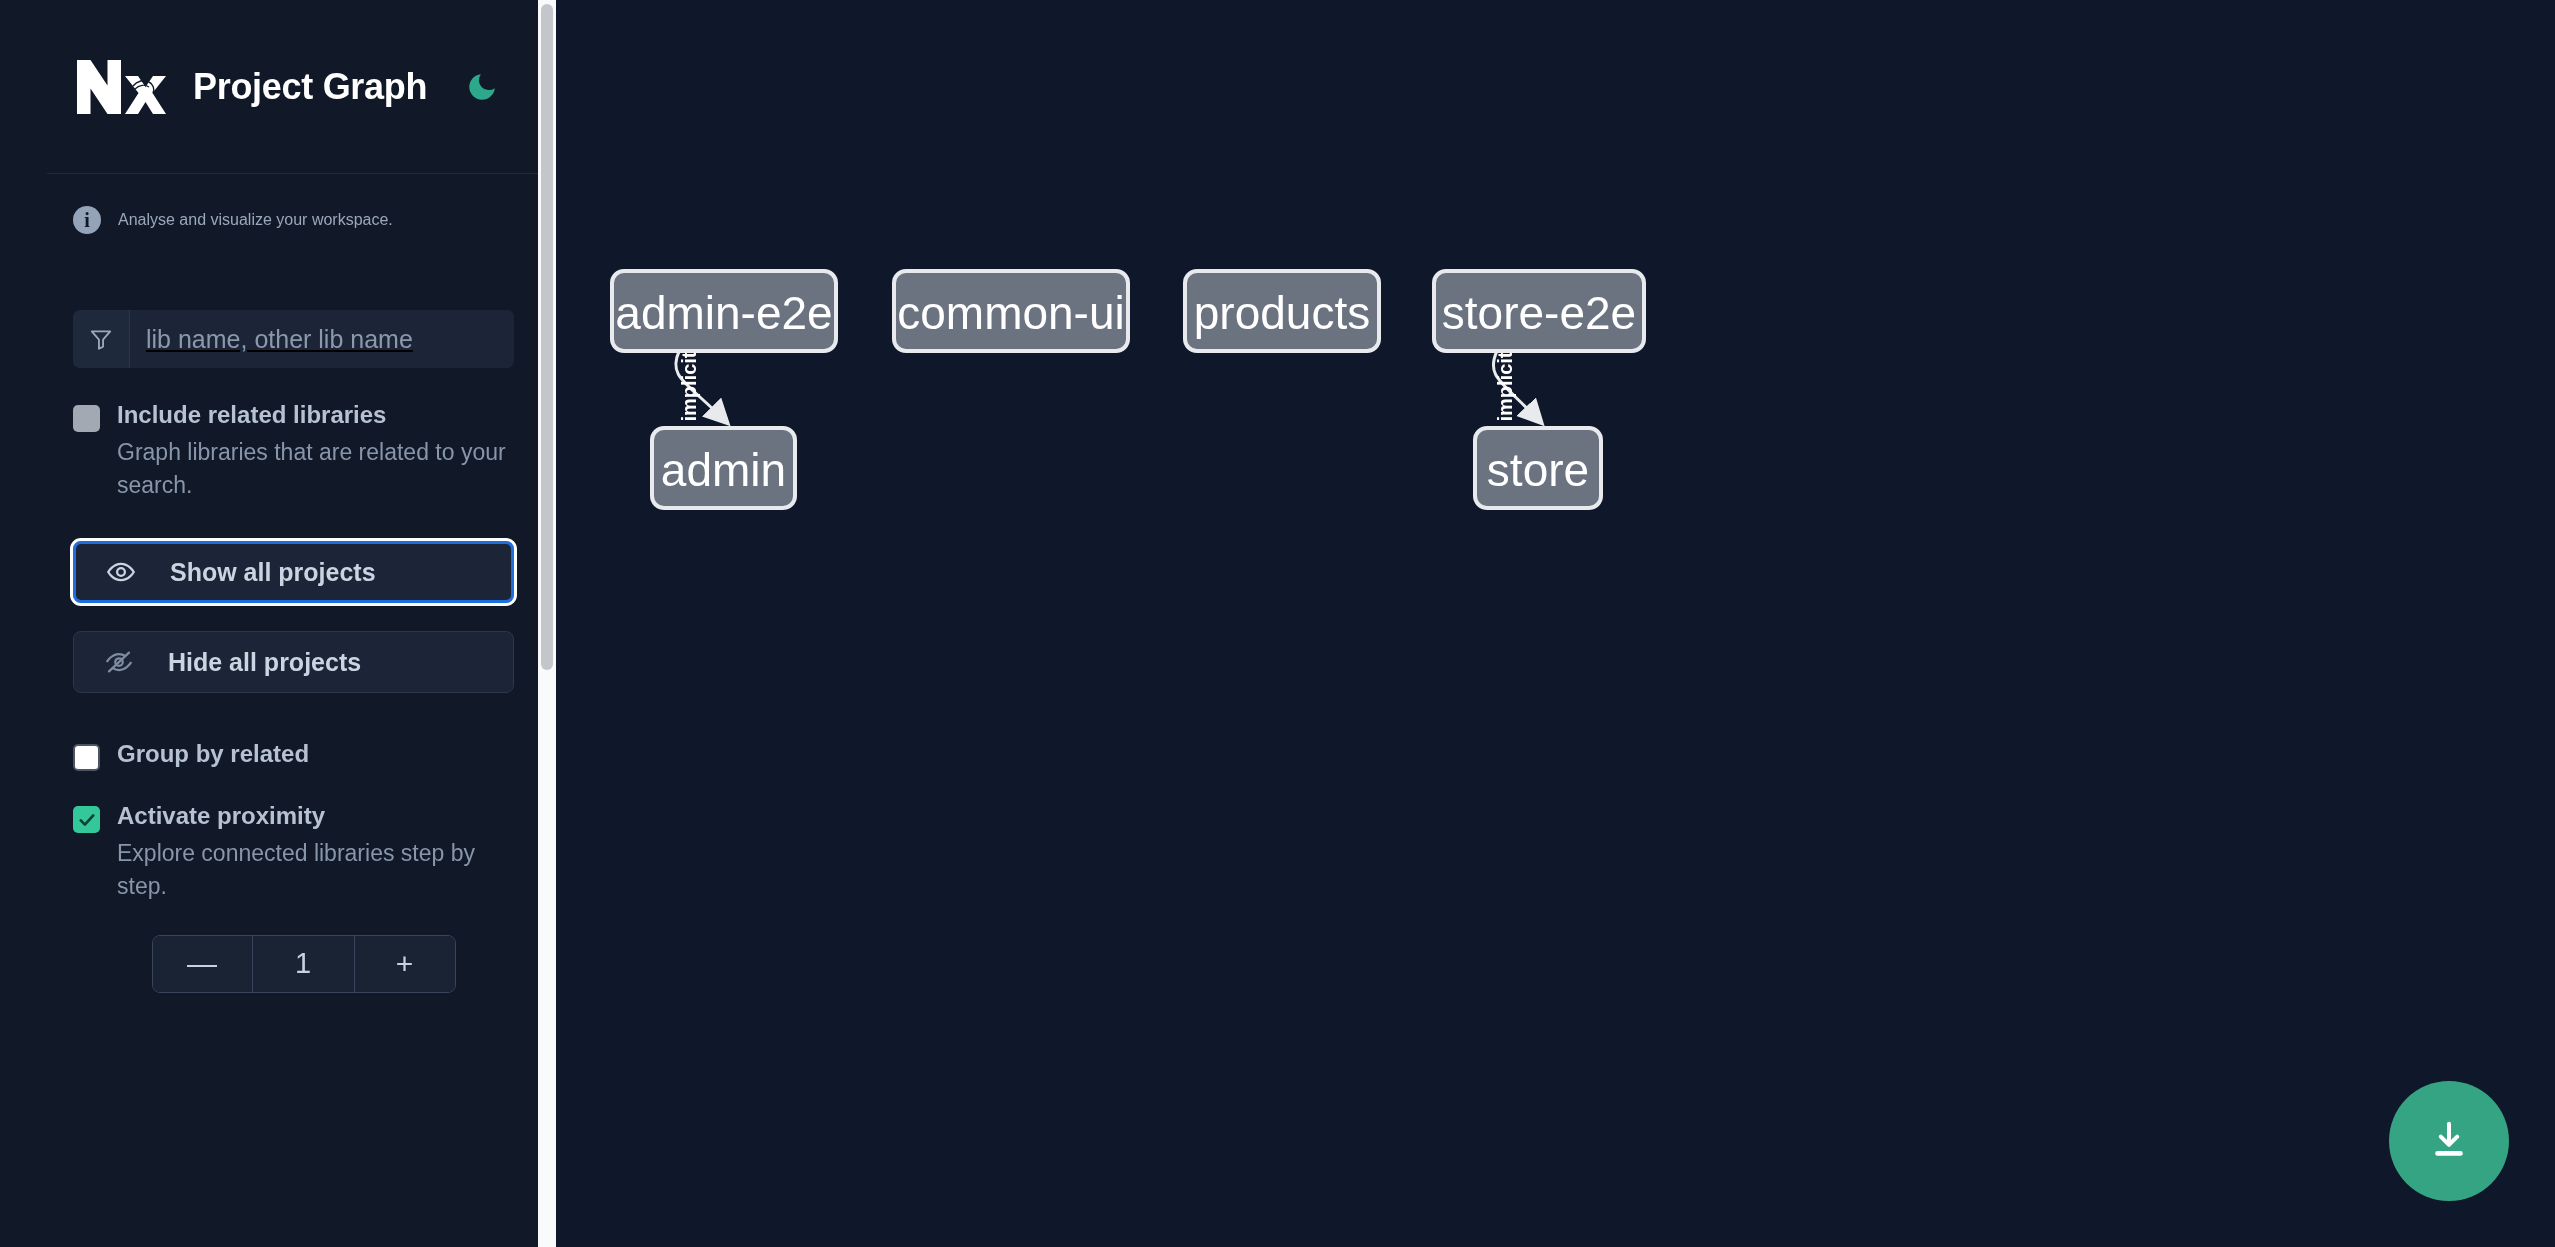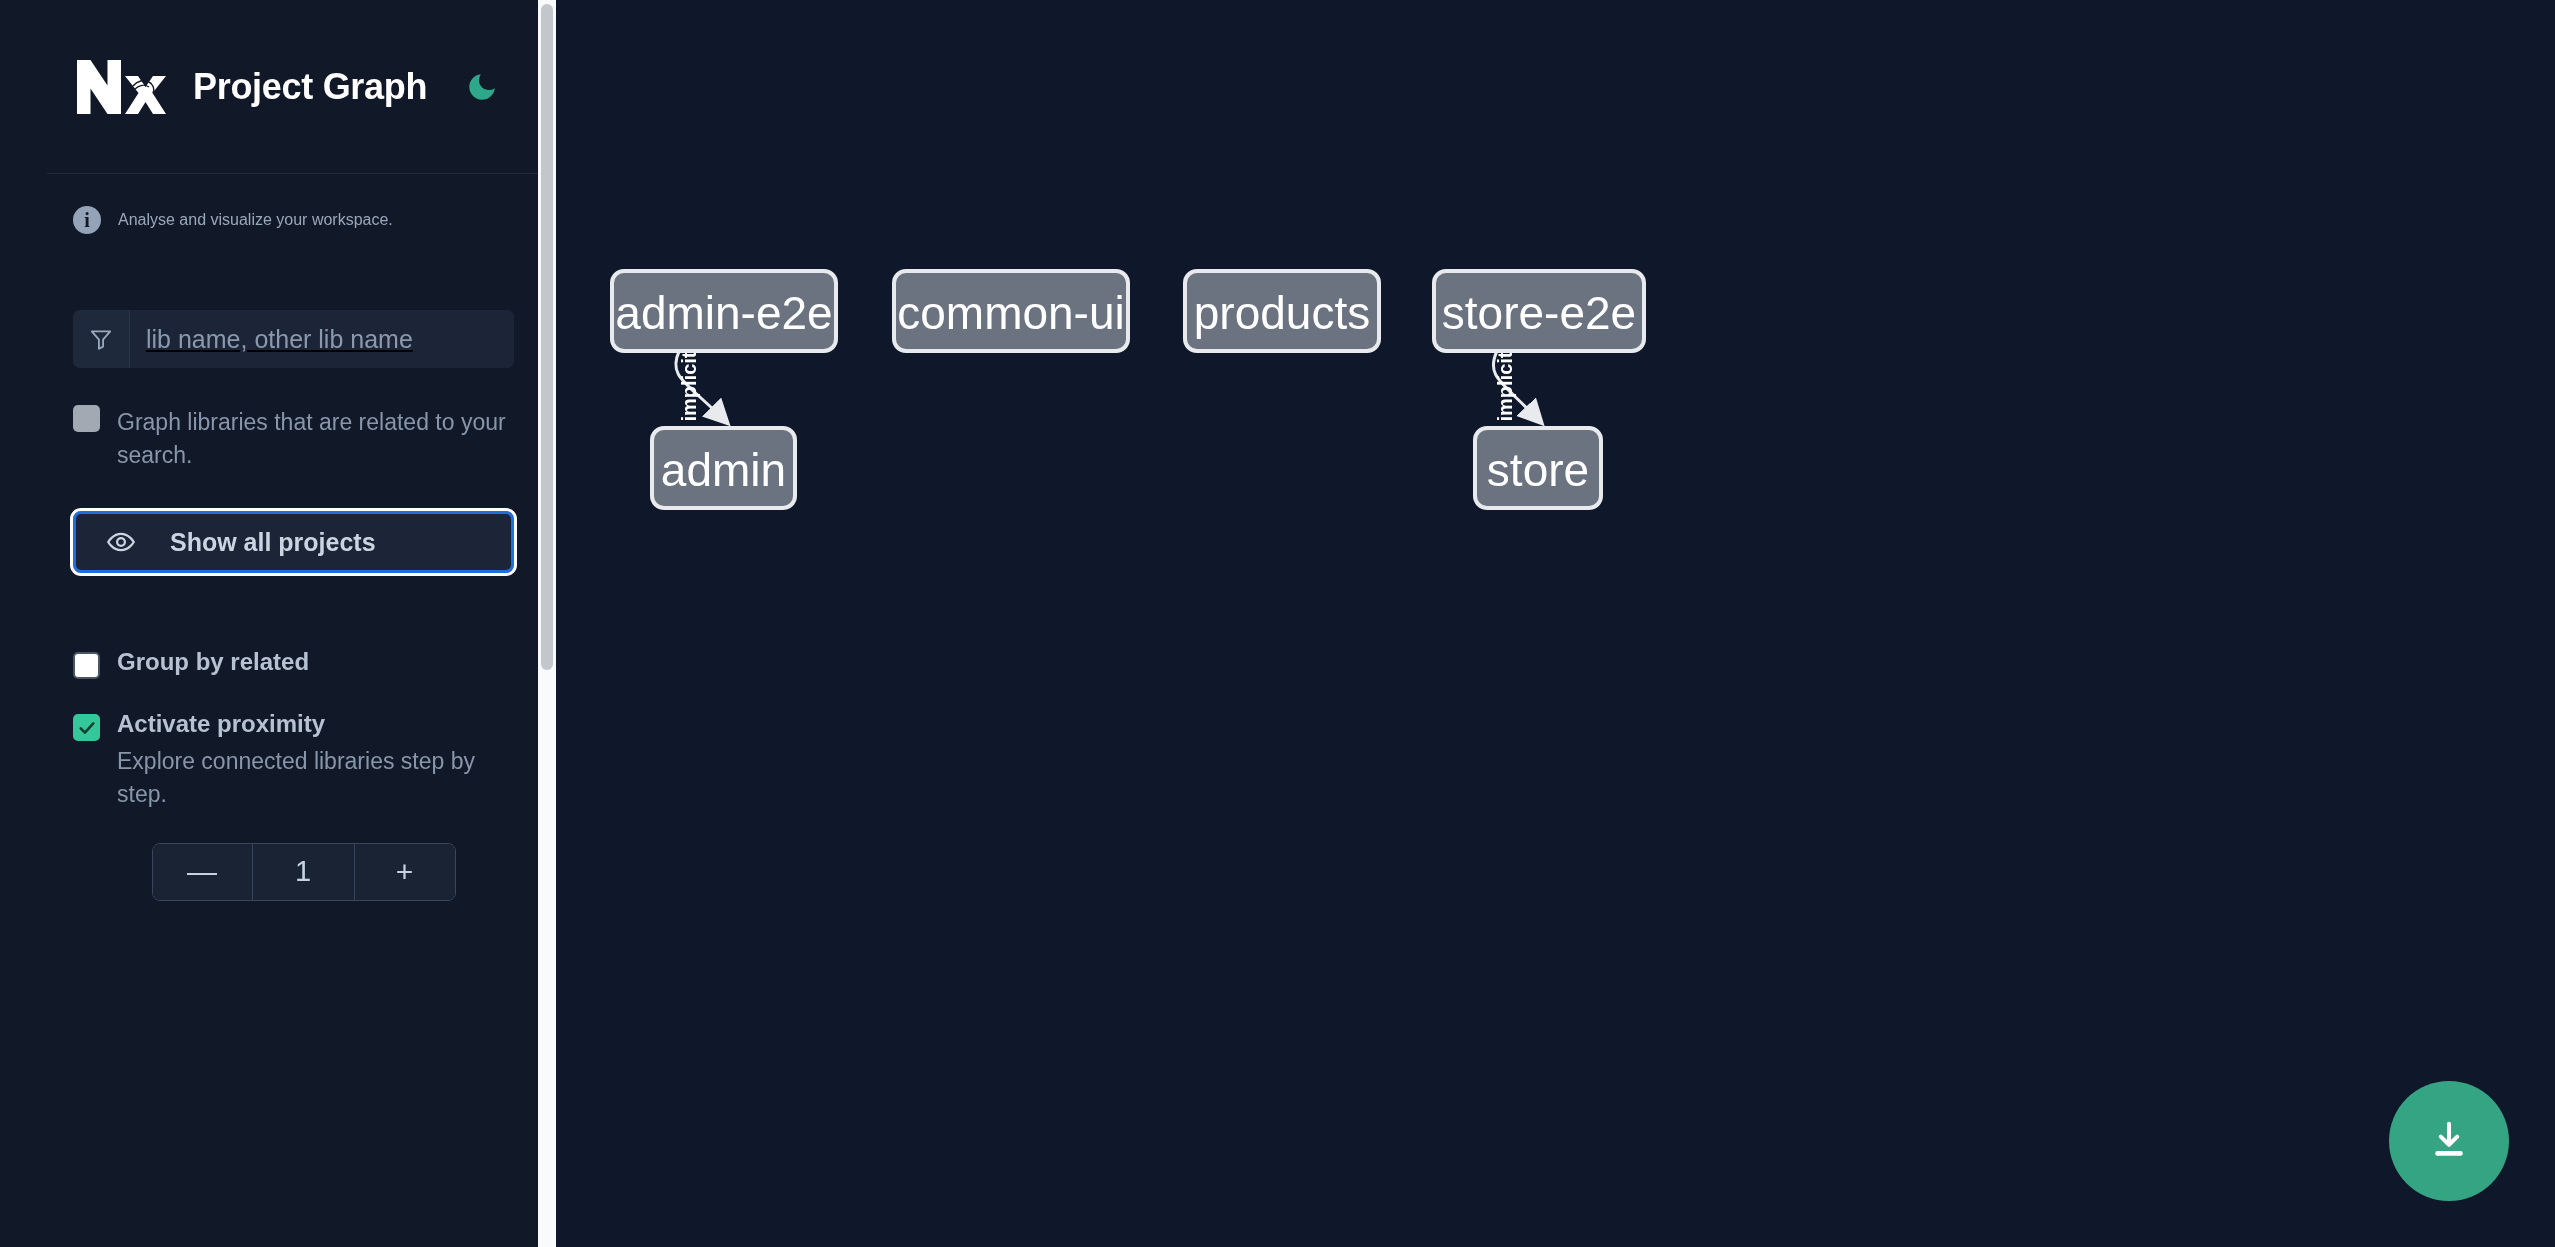--- a/index.html
+++ b/index.html
@@ -358,38 +358,51 @@
               <path fill="none" stroke="#9aa8bb" stroke-width="1.7" stroke-linejoin="round" d="M3.5 5h17l-6.6 7.6V19l-3.8 2v-8.4z"></path>
             </svg>
           </span>
           <input class="search-input" type="text" value="" placeholder="lib name, other lib name" style="">
         </div>
       </div>
 
       <div class="opt">
         <span class="cbox disabled"></span>
         <div class="opt-body">
+          <div class="opt-title">Include related libraries</div>
           <div class="opt-desc">Graph libraries that are related to your search.</div>
         </div>
       </div>
 
       <div class="btn-wrap show-btn-wrap">
         <button class="big-btn focused">
           <span class="bicon">
             <svg width="30" height="30" viewBox="0 0 24 24" xmlns="http://www.w3.org/2000/svg">
               <path fill="none" stroke="#cbd5e1" stroke-width="1.8" d="M1.8 12S5.5 5.5 12 5.5 22.2 12 22.2 12 18.5 18.5 12 18.5 1.8 12 1.8 12z"></path>
               <circle cx="12" cy="12" r="3.1" fill="none" stroke="#cbd5e1" stroke-width="1.8"></circle>
             </svg>
           </span>
           <span>Show all projects</span>
         </button>
       </div>
 
       <div class="btn-gap"></div>
 
+      <div class="btn-wrap">
+        <button class="big-btn">
+          <span class="bicon">
+            <svg width="30" height="30" viewBox="0 0 24 24" xmlns="http://www.w3.org/2000/svg">
+              <path fill="none" stroke="#7e8ca1" stroke-width="1.8" d="M2.2 12S5.8 5.6 12 5.6c2 0 3.7.6 5.1 1.5M21.8 12s-3.6 6.4-9.8 6.4c-2 0-3.7-.6-5.1-1.5"></path>
+              <circle cx="12" cy="12" r="3" fill="none" stroke="#7e8ca1" stroke-width="1.8"></circle>
+              <path stroke="#7e8ca1" stroke-width="1.8" stroke-linecap="round" d="M4 19.5 20 4.5"></path>
+            </svg>
+          </span>
+          <span>Hide all projects</span>
+        </button>
+      </div>
 
       <div class="opt" style="margin-top:46px">
         <span class="cbox unchecked"></span>
         <div class="opt-body">
           <div class="opt-title">Group by related</div>
         </div>
       </div>
 
       <div class="opt tight" style="">
         <span class="cbox checked">

